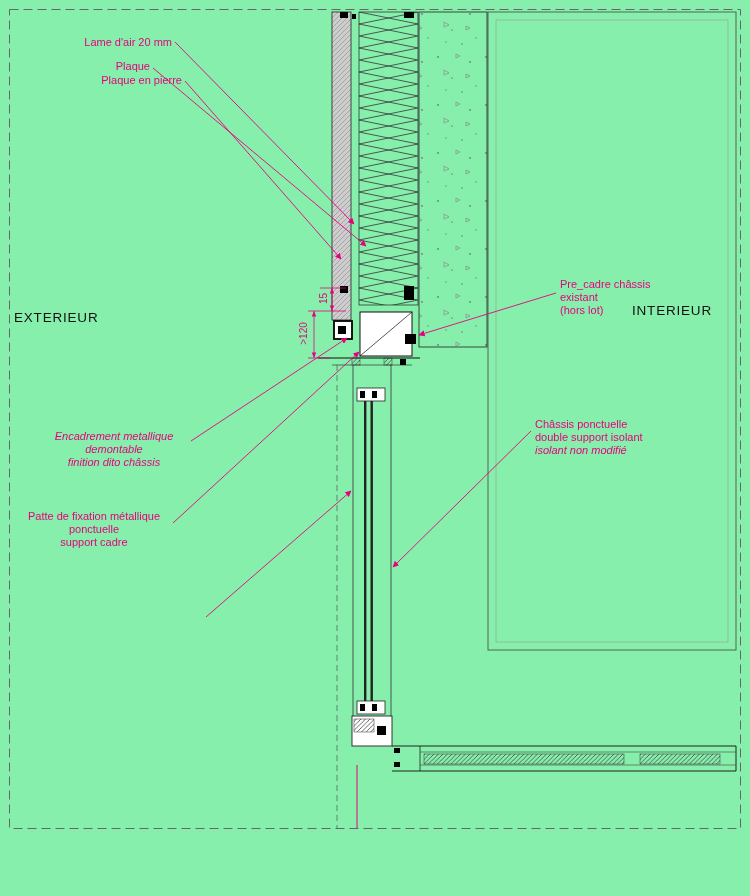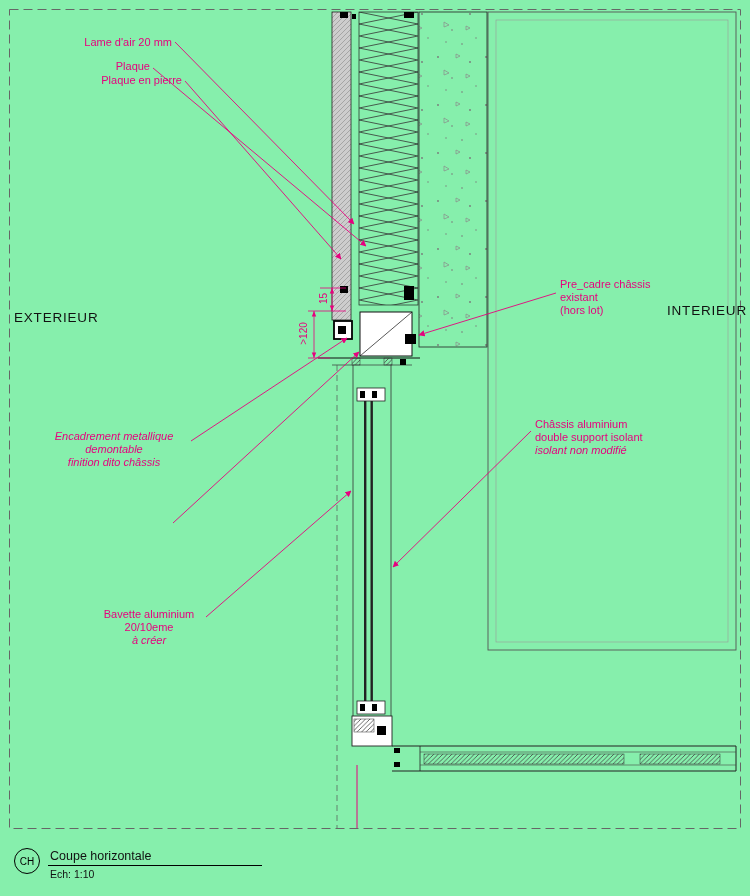--- a/index.html
+++ b/index.html
@@ -158,52 +158,44 @@
       <path d="M314,311 l-2.2,5.5 h4.4 z" fill="#e6007e" stroke="none"></path>
       <path d="M314,358 l-2.2,-5.5 h4.4 z" fill="#e6007e" stroke="none"></path>
     </g>
   </svg>
 
   <div class="lbl right" style="left:40px; top:36px; width:132px;">Lame d'air 20 mm</div>
   <div class="lbl right" style="left:40px; top:60px; width:110px;">Plaque</div>
   <div class="lbl right" style="left:40px; top:74px; width:142px;text-align:right;">Plaque en pierre</div>
 
   <div class="zone" style="left:6px; top:310px;margin-left:8px;">EXTERIEUR</div>
-  <div class="zone" style="left:632px; top:303px;margin-left:35px;">INTERIEUR</div>
+  <div class="zone" style="left:632px; top:303px;">INTERIEUR</div>
 
   <div class="lbl center italic" style="left:40px; top:430px; width:148px;">
     <div class="ln">Encadrement metallique</div>
     <div class="ln">demontable</div>
     <div class="ln">finition dito châssis</div>
   </div>
 
   <div class="lbl" style="left:560px; top:278px; width:130px;">
     <div class="ln">Pre_cadre châssis</div>
     <div class="ln">existant</div>
     <div class="ln">(hors lot)</div>
   </div>
 
-
-  <div class="lbl center" style="left:95px; top:608px; width:108px;">
-    <div class="ln">Bavette aluminium</div>
-    <div class="ln">20/10eme</div>
-    <div class="ln italic">à créer</div>
-  </div>
+  <div class="lbl center" style="left:18px; top:510px; width:152px;">
+    <div class="ln">Patte de fixation métallique</div>
+    <div class="ln">ponctuelle</div>
+    <div class="ln">support cadre</div>
+  </div>
+
 
   <div class="lbl" style="left:535px; top:418px; width:140px;">
-    <div class="ln">Châssis aluminium</div>
+    <div class="ln">Châssis ponctuelle</div>
     <div class="ln">double support isolant</div>
     <div class="ln italic">isolant non modifié</div>
   </div>
 
   <div class="rot" style="left:310px; top:293px; width:26px;">15</div>
   <div class="rot" style="left:285px; top:328px; width:36px;">&gt;120</div>
 
-  <div class="titleblock">
-    <div class="ch-circle">
-      <span>CH</span>
-    </div>
-    <div class="tb-title">Coupe horizontale</div>
-    <div class="tb-underline"></div>
-    <div class="tb-scale">Ech: 1:10</div>
-  </div>
 
 </div>
 
 </body></html>

